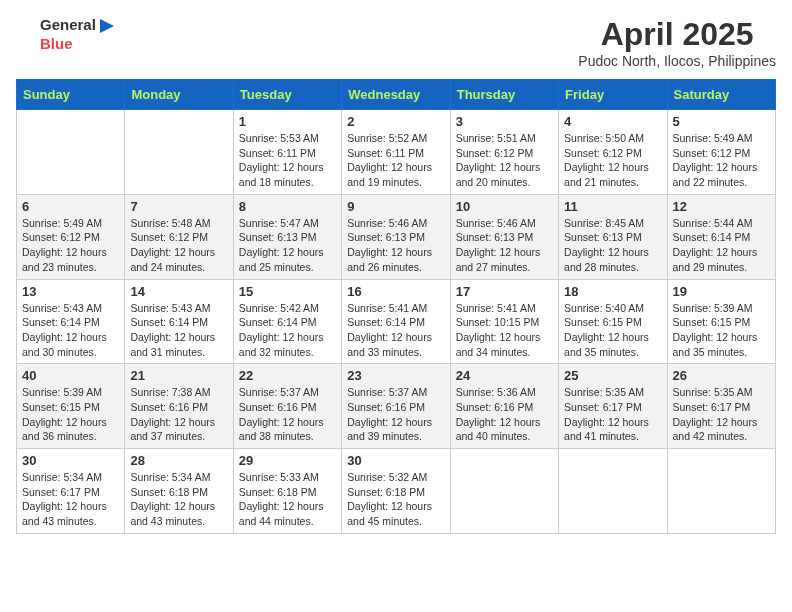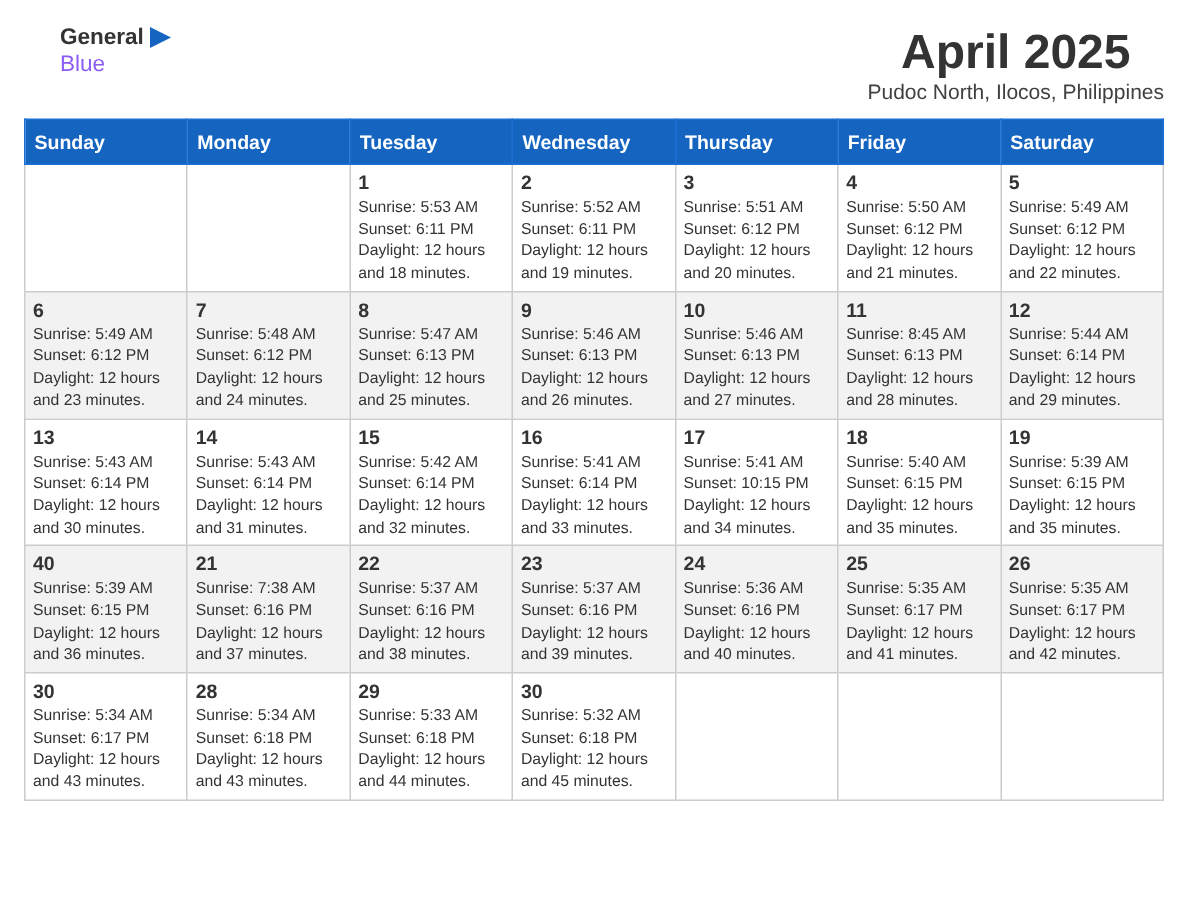--- a/index.html
+++ b/index.html
@@ -34,21 +34,21 @@
       font-size: 14px;
       color: #404040;
     }
     .calendar {
       width: 100%;
       border-collapse: collapse;
       border: 1px solid #ccc;
     }
     .calendar th {
       background-color: #1565C0;
-      color: #ffffff;
+      color: #bef264;
       font-size: 13px;
       font-weight: bold;
       padding: 7px 6px;
       text-align: left;
       border: 1px solid #1a6fd4;
       margin-left: 32px;
     }
     .calendar td {
       border: 1px solid #ccc;
       vertical-align: top;
@@ -86,21 +86,21 @@
   </style>
 </head>
 <body>
 
 <div class="header-section">
   <div class="logo">
   <div style="line-height:1.1">
     <span style="font-size:15px;font-weight:bold;color:#333;">General</span><svg width="18" height="18" viewBox="0 0 18 18" style="vertical-align:middle;margin-left:2px">
           <polygon points="2,2 16,9 2,16" fill="#1565C0"></polygon>
         </svg><br>
-    <span style="font-size:15px;font-weight:normal;color:#8b5cf6;">Blue</span>
+    <span style="font-size:15px;font-weight:bold;color:#ef4444;">Blue</span>
   </div>
 </div>
   <div class="title-section">
     <div class="calendar-title">April 2025</div>
     <div class="calendar-subtitle">Pudoc North, Ilocos, Philippines</div>
   </div>
 </div>
 
 <table class="calendar">
   <thead>

